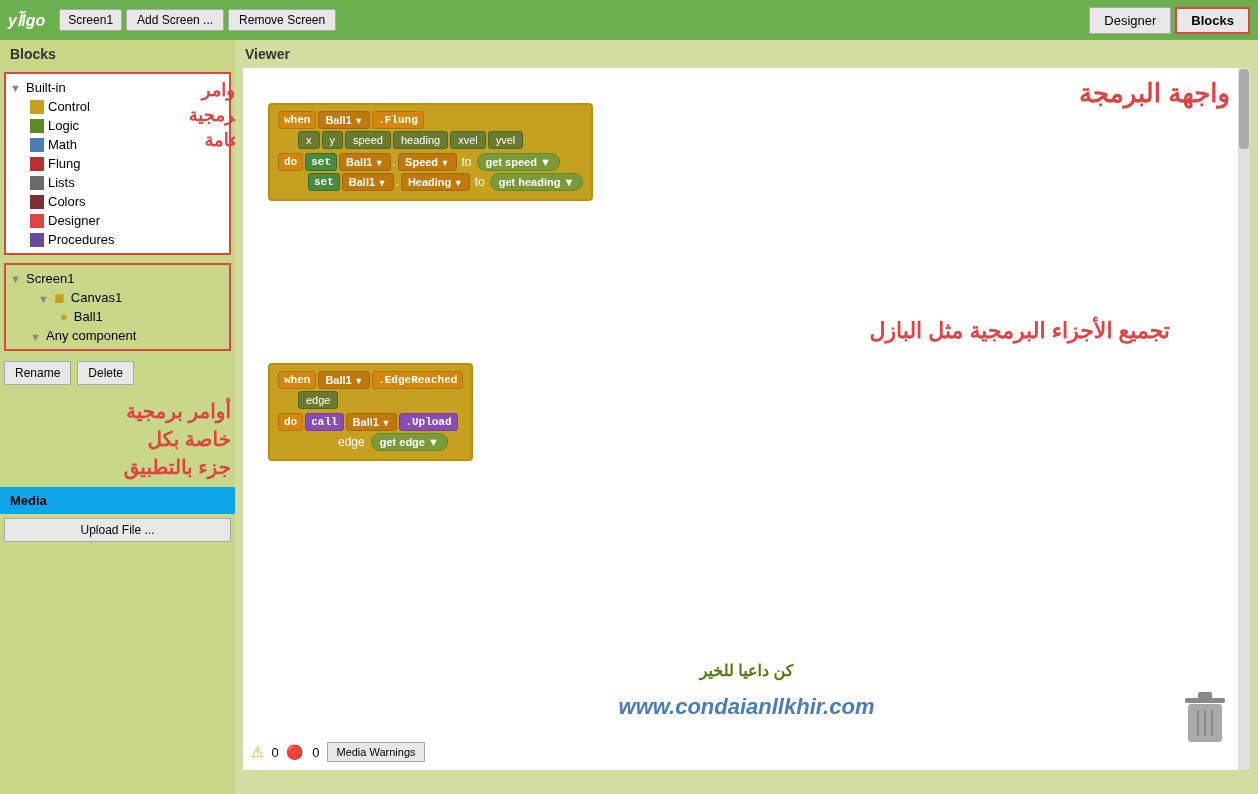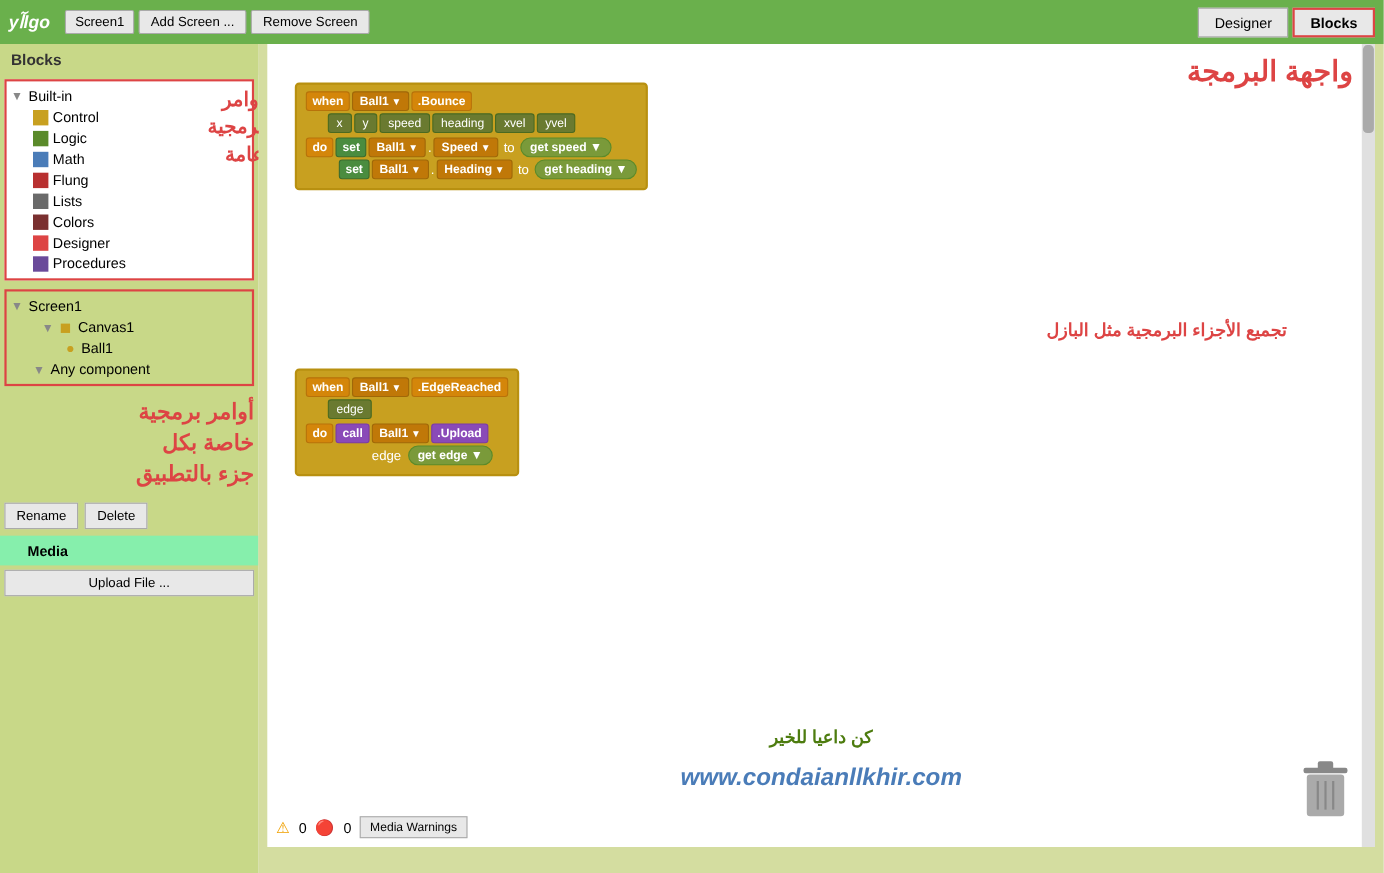--- a/index.html
+++ b/index.html
@@ -134,22 +134,22 @@
       margin: 6px 4px;
     }
     .bottom-btn {
       background: #e8e8e8;
       border: 1px solid #aaa;
       padding: 4px 10px;
       cursor: pointer;
       font-size: 12px;
     }
     #media-panel {
-      background: #86efac;
-      padding: 6px 25px;
+      background: #0ea5e9;
+      padding: 6px 10px;
       font-weight: bold;
     }
     .upload-btn {
       background: #e8e8e8;
       border: 1px solid #aaa;
       padding: 4px 10px;
       cursor: pointer;
       font-size: 12px;
       margin: 4px 0;
     }
@@ -190,20 +190,21 @@
       border-radius: 3px;
       padding: 3px 8px;
       font-size: 12px;
       color: #fff;
       font-weight: bold;
       display: inline-flex;
       align-items: center;
       gap: 3px;
       cursor: pointer;
       white-space: nowrap;
+      font-family: Liberation Mono, monospace;
     }
     .block-orange { background: #d4860a; border: 1px solid #b8720a; }
     .block-green { background: #4a8c3f; border: 1px solid #3a6c2f; }
     .block-purple { background: #8a4ab8; border: 1px solid #7a3aa8; }
     .block-small {
       padding: 2px 5px;
       font-size: 11px;
     }
     .block-dropdown {
       background: #c07808;
@@ -239,21 +240,21 @@
       border-radius: 3px;
       padding: 2px 7px;
       font-size: 11px;
       color: #fff;
     }
 
     
     .arabic-viewer {
       position: absolute;
       color: #d44;
-      font-size: 16px;
+      font-size: 22px;
       font-weight: bold;
       direction: rtl;
     }
 
     
     .watermark-arabic {
       position: absolute;
       color: #4d7c0f;
       font-size: 16px;
       font-weight: bold;
@@ -396,47 +397,48 @@
       <div class="tree-item" style="padding-left:50px;">
         <span style="color:#c8a020; margin-right:2px;">●</span>
         <span>Ball1</span>
       </div>
       <div class="tree-item">
         <span class="tree-toggle">▼</span>
         <span>Any component</span>
       </div>
     </div>
 
+    <div id="bottom-btns">
+      <button class="bottom-btn">Rename</button>
+      <button class="bottom-btn">Delete</button>
+    </div>
+
     <div style="text-align:right; direction:rtl; margin: 6px 4px; pointer-events:none;">
       <div class="arabic-text" style="font-size:20px;">أوامر برمجية</div>
       <div class="arabic-text" style="font-size:20px;">خاصة بكل</div>
       <div class="arabic-text" style="font-size:20px;">جزء بالتطبيق</div>
     </div>
 
-    <div id="bottom-btns">
-      <button class="bottom-btn">Rename</button>
-      <button class="bottom-btn">Delete</button>
-    </div>
-
     <div id="media-panel">Media</div>
     <button class="upload-btn" style="margin: 4px;">Upload File ...</button>
   </div>
 
   <div id="viewer">
+    <div id="viewer-header">Viewer</div>
     <div id="viewer-canvas">
 
       <div class="arabic-viewer" style="top:10px; right:20px; font-size:26px;">واجهة البرمجة</div>
 
       <div class="block-group" style="top:35px; left:25px;">
         <div class="block-container">
 
           <div class="block-row">
             <span class="block block-orange block-small">when</span>
             <span class="block-dropdown">Ball1</span>
-            <span class="block block-orange block-small">.Bounce</span>
+            <span class="block block-orange block-small">.Flung</span>
           </div>
 
           <div class="block-row" style="margin-left:20px;">
             <span class="param-block">x</span>
             <span class="param-block">y</span>
             <span class="param-block">speed</span>
             <span class="param-block">heading</span>
             <span class="param-block">xvel</span>
             <span class="param-block">yvel</span>
           </div>

